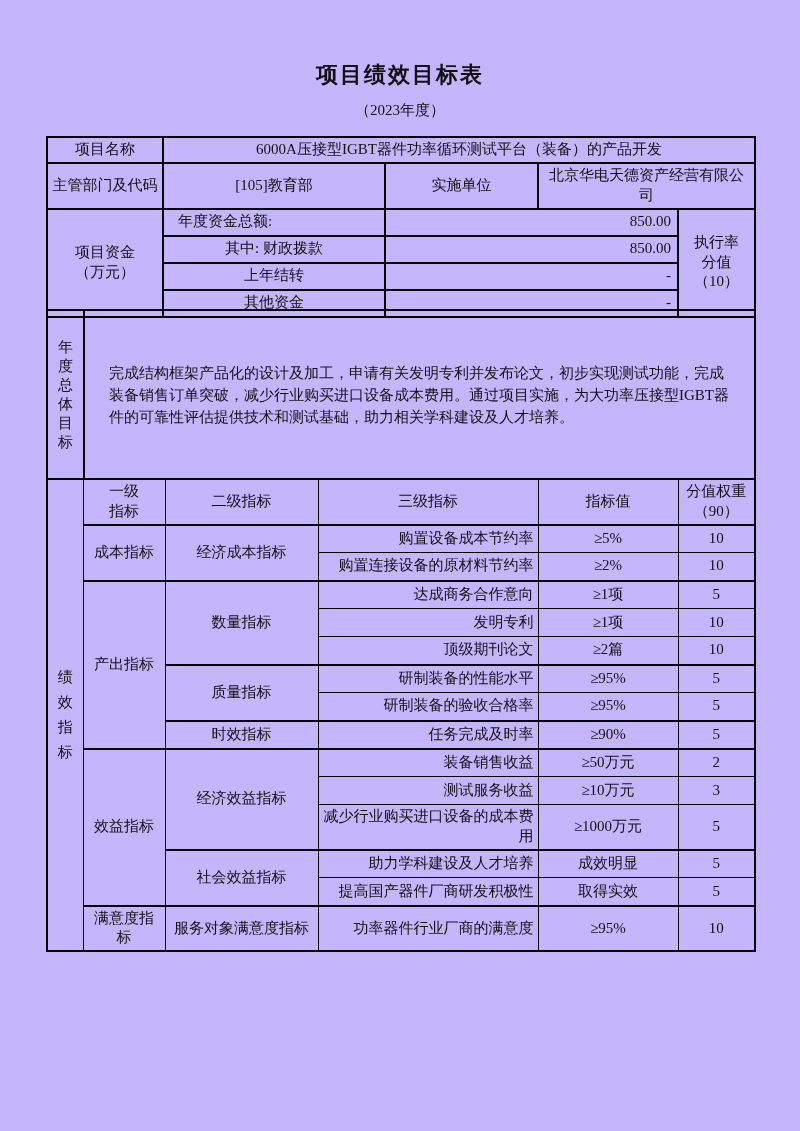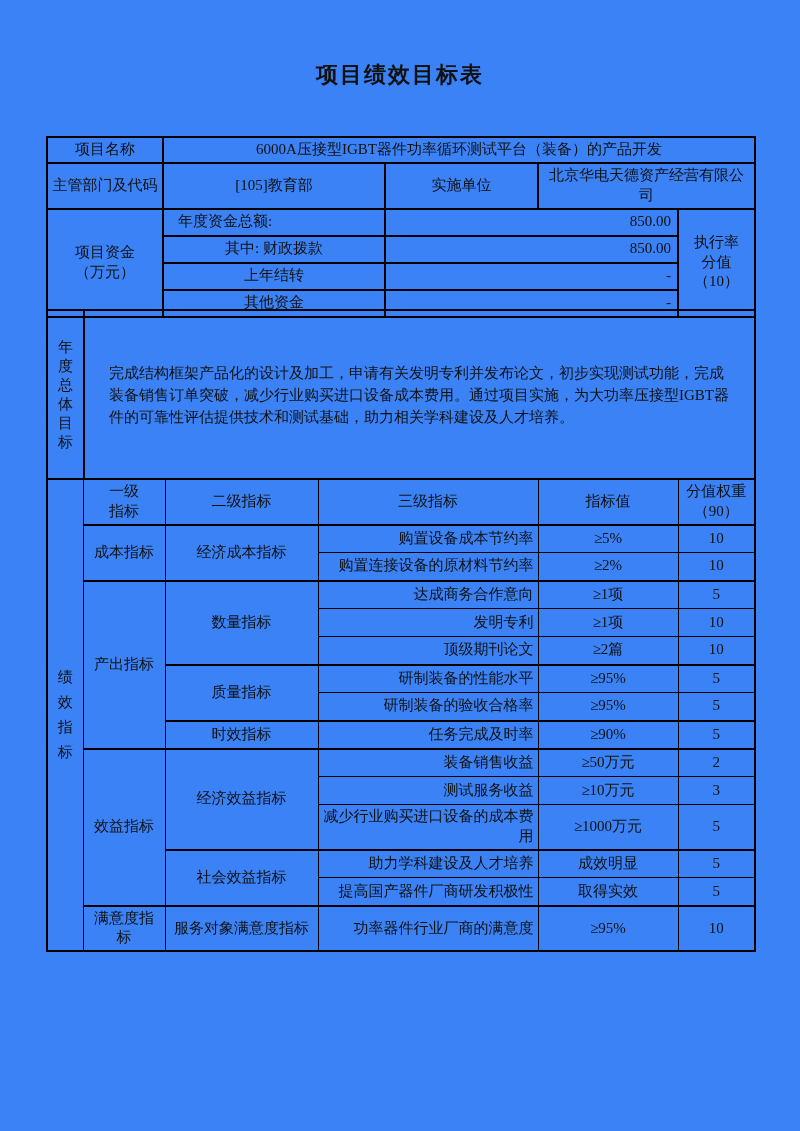--- a/index.html
+++ b/index.html
@@ -1,17 +1,17 @@
 <!DOCTYPE html>
 <html><head>
 <meta charset="utf-8">
 <style>
   html,body { margin:0; padding:0; background:#ffffff; }
   .page {
-    position:relative; width:800px; height:1131px; background:#3b82f6;
+    position:relative; width:800px; height:1131px; background:#c4b5fd;
     font-family:"Liberation Serif","DejaVu Serif",serif; color:#111111;
     overflow:hidden;
   }
   .title {
     position:absolute; top:60px; left:0; width:100%; text-align:center;
     font-family:"Liberation Sans","DejaVu Sans",sans-serif;
     font-size:22px; font-weight:bold; letter-spacing:2px;
   }
   .subtitle {
     position:absolute; top:101px; left:0; width:100%; text-align:center;
@@ -46,20 +46,21 @@
     position:absolute; top:1088px; left:0; width:100%; text-align:center;
     font-family:"Liberation Sans","DejaVu Sans",sans-serif; font-size:14px; color:#333;
   }
 </style>
 </head>
 <body>
 
 <div class="page">
 
   <div class="title">项目绩效目标表</div>
+  <div class="subtitle">（2023年度）</div>
 
   <table class="t1">
     <colgroup>
       <col style="width:116px">
         <col style="width:222px">
         <col style="width:153px">
         <col style="width:140px">
         <col style="width:77px">
     </colgroup>
     <tbody>

